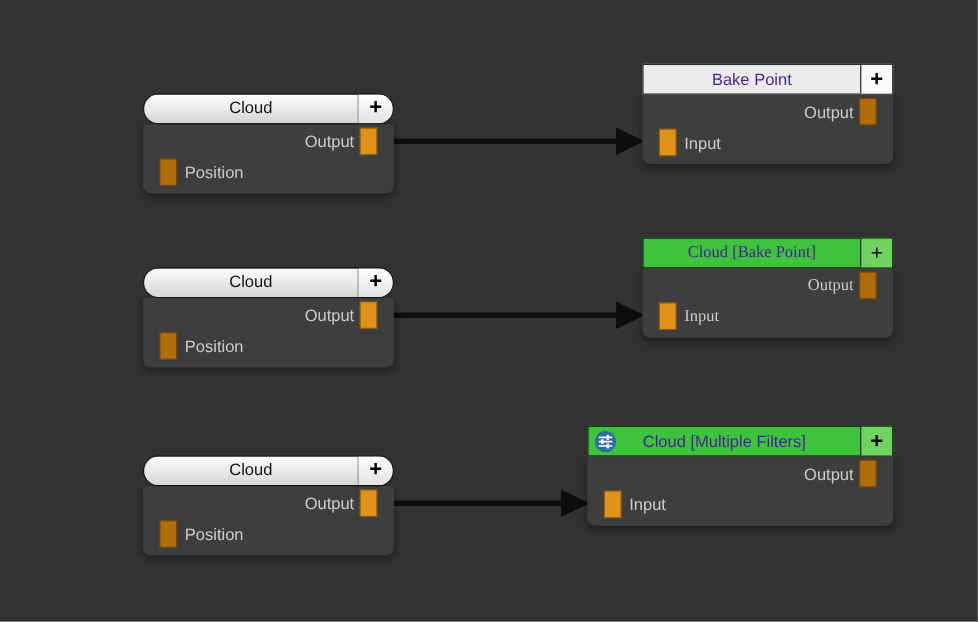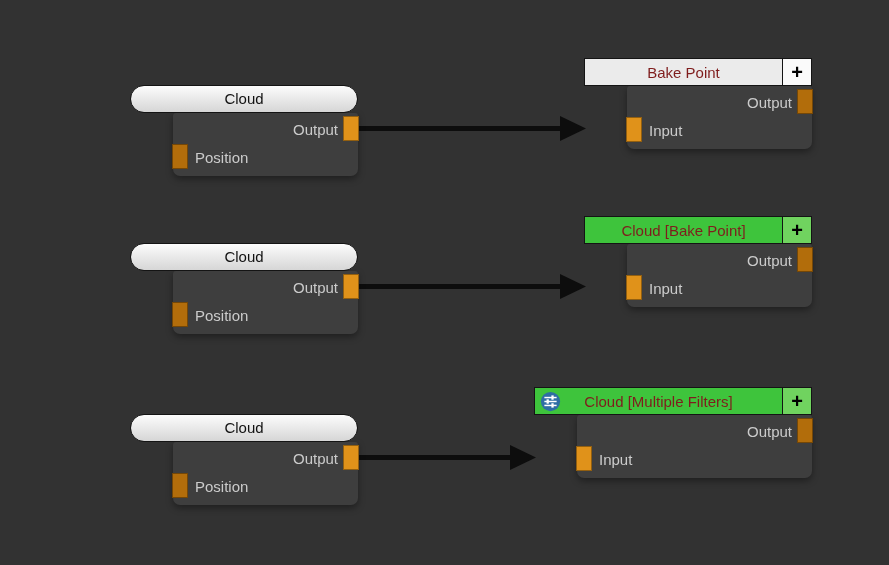--- a/index.html
+++ b/index.html
@@ -9,67 +9,67 @@
     background:#323232;
   }
   .wires{position:absolute;left:0;top:0;z-index:1;}
   .node{position:absolute;z-index:2;}
 
   
   .pill-header{
     height:28px;display:flex;align-items:stretch;box-sizing:border-box;
     background:linear-gradient(180deg,#fcfcfc,#d6d6d6);
     border:1px solid #141414;border-radius:14px;overflow:hidden;
-    position:relative;z-index:2;flex-direction:column;
+    position:relative;z-index:2;
   }
   .pill-title{flex:1;text-align:center;font-size:15px;line-height:26px;color:#111;}
   .pill-plus{
     width:31px;border-left:1px solid #9a9a9a;cursor:pointer;
     font-size:20px;font-weight:700;text-align:center;line-height:25px;color:#000;
     background:linear-gradient(180deg,#ffffff,#e3e3e3);
   }
   .rect-header{
     height:28px;display:flex;align-items:stretch;box-sizing:border-box;
     border:1px solid #141414;position:relative;z-index:2;
   }
   .rect-header.light{background:#ebebeb;}
   .rect-header.light .rect-plus{background:#fafafa;}
   .rect-title{
     flex:1;display:flex;align-items:center;justify-content:center;
-    font-size:15px;color:#7f1d1d;
+    font-size:15px;color:#4c1d95;
   }
   .rect-plus{
     width:28px;border-left:1px solid #141414;cursor:pointer;
     display:flex;align-items:center;justify-content:center;
     font-size:20px;font-weight:700;color:#000;
   }
   .header-icon{position:absolute;left:5px;top:3px;width:21px;height:21px;}
 
   
   .body{
     background:#3e3e3e;border-radius:3px 3px 7px 7px;
     box-shadow:0 3px 7px rgba(0,0,0,0.38);
-    padding:2px 0 5px;position:relative;margin-left:43px;
+    padding:2px 16px 5px;position:relative;
   }
   .port-row{height:28px;position:relative;display:flex;align-items:center;font-size:15px;}
   .port-row.out{justify-content:flex-end;padding-right:20px;}
   .port-row.in{padding-left:22px;}
   .plabel{color:#cbcbcb;}
   .connector{
     position:absolute;width:16px;height:25px;top:1px;box-sizing:border-box;
     border:1px solid rgba(0,0,0,0.35);cursor:crosshair;
   }
   .port-row.out .connector{right:-1px;}
   .port-row.in  .connector{left:-1px;}
 
   
   #n-cloud1{left:130px;top:85px;width:228px;}
   #n-bake  {left:584px;top:58px;width:228px;}
   #n-cloud2{left:130px;top:243px;width:228px;}
-  #n-cbp   {left:584px;top:216px;width:228px;}
+  #n-cbp   {left:584px;top:216px;width:228px;font-family:Liberation Serif, serif;}
   #n-cloud3{left:130px;top:414px;width:228px;}
   #n-cmf   {left:534px;top:387px;width:278px;text-align:right;}
 </style>
 </head>
 <body>
 
 <div class="canvas" style="background-color: rgb(50, 50, 50);">
 
   <svg class="wires" width="889" height="565">
     <g>

